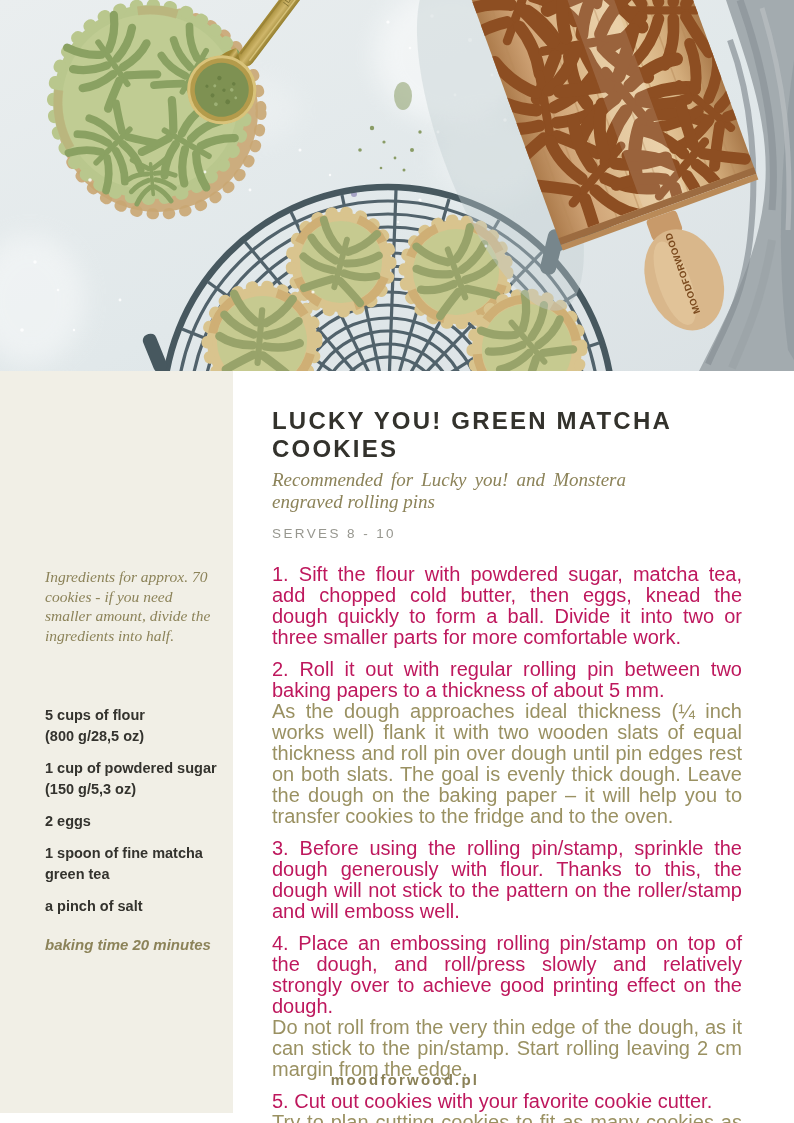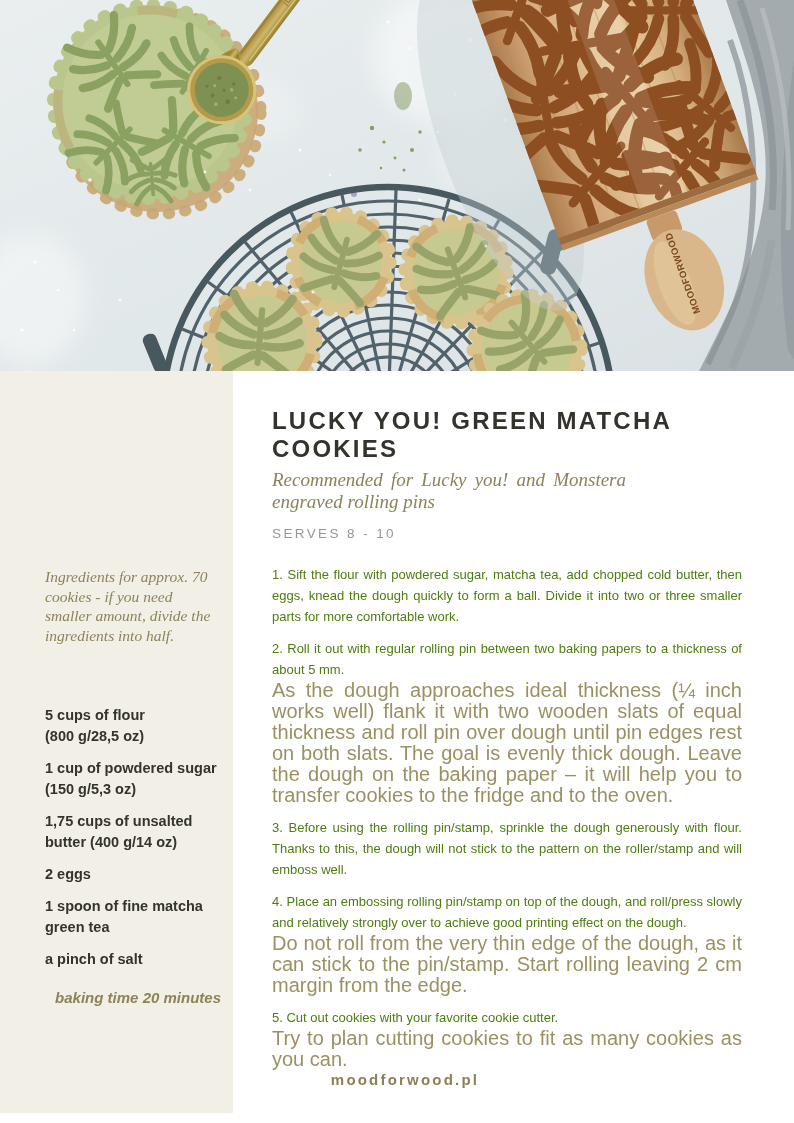--- a/index.html
+++ b/index.html
@@ -21,38 +21,38 @@
     font-family:"Liberation Serif", serif; font-style:italic;
     font-size:15.5px; line-height:19.6px; color:#8c8359;
   }
   .ing-list { margin-top:60px; width:176px; }
   .ing-item {
     font-weight:bold; font-size:14.5px; line-height:21px; color:#34332e;
     margin:0 0 11px 0; white-space:pre-line;
   }
   .baking-time {
     margin-top:19px; font-style:italic; font-weight:bold;
-    font-size:15px; color:#8c8359;text-align:right;
+    font-size:15px; color:#8c8359;
   }
 
   
   .content { position:absolute; left:272px; top:407px; width:470px; }
   .title {
     margin:0; font-size:24px; font-weight:bold; letter-spacing:2.2px;
     line-height:28px; color:#33322c;
   }
   .subtitle {
     margin:6px 0 0 0; width:354px; text-align:justify;
     font-family:"Liberation Serif", serif; font-style:italic;
     font-size:19px; line-height:21.5px; color:#8c8359;
   }
   .serves { margin-top:14px; font-size:13.5px; letter-spacing:2.4px; color:#97978f; }
   .steps { margin-top:23px; }
   .step { margin-bottom:11px; }
-  .step-main { font-size:13px; line-height:21px; color:#4d7c0f; text-align:justify; }
+  .step-main { font-size:20px; line-height:21px; color:#be185d; text-align:justify; }
   .step-note { font-size:20px; line-height:21px; color:#9a9162; text-align:justify; }
 
   
   .footer-site {
     position:absolute; left:8px; top:1071px; width:100%; text-align:center;
     font-weight:bold; font-size:15px; letter-spacing:2.2px; color:#8a8157;
   }
   .footer-page {
     position:absolute; left:0; top:1093px; width:100%; text-align:center;
     font-size:16.5px; color:#8c8c7c;
@@ -312,22 +312,20 @@
     </g>
   </svg>
 
   <aside class="sidebar">
     <p class="ing-note">Ingredients for approx. 70 cookies - if you need smaller amount, divide the ingredients into half.</p>
     <div class="ing-list">
       <div class="ing-item">5 cups of flour
 (800 g/28,5 oz)</div>
       <div class="ing-item">1 cup of powdered sugar
 (150 g/5,3 oz)</div>
-      <div class="ing-item">1,75 cups of unsalted
-butter (400 g/14 oz)</div>
       <div class="ing-item">2 eggs</div>
       <div class="ing-item">1 spoon of fine matcha
 green tea</div>
       <div class="ing-item">a pinch of salt</div>
       <div class="baking-time">baking time 20 minutes</div>
     </div>
   </aside>
 
   <main class="content">
     <h1 class="title">LUCKY YOU! GREEN MATCHA COOKIES</h1>

